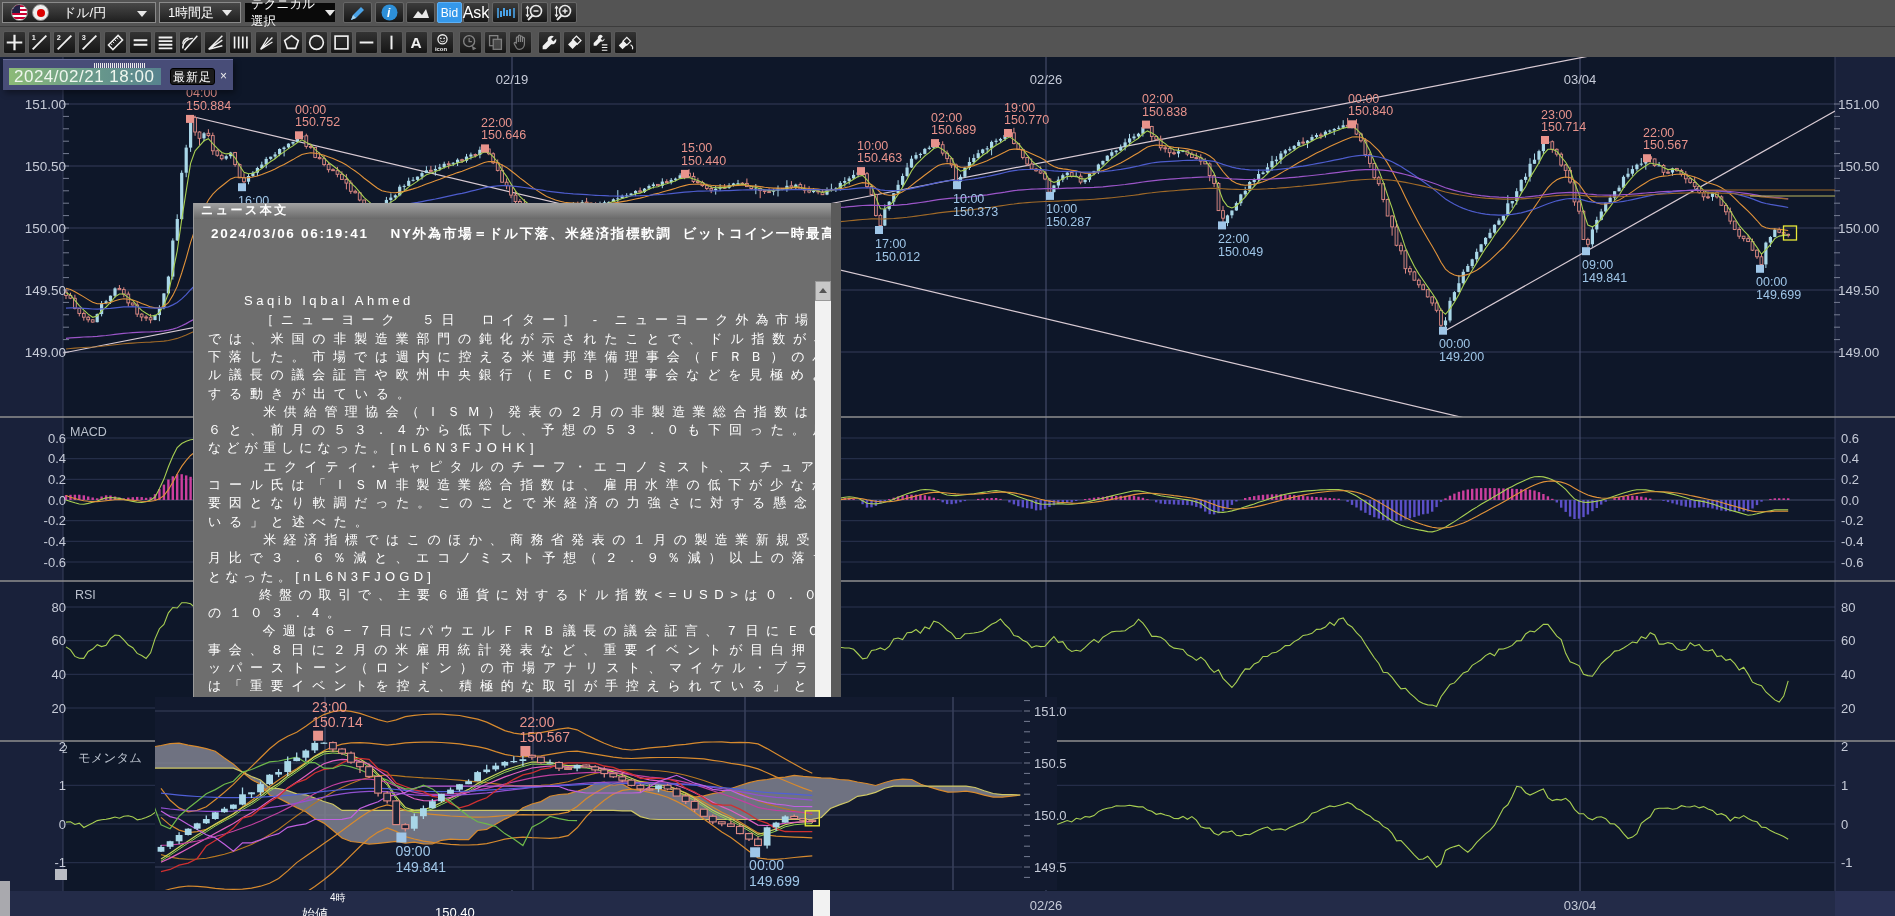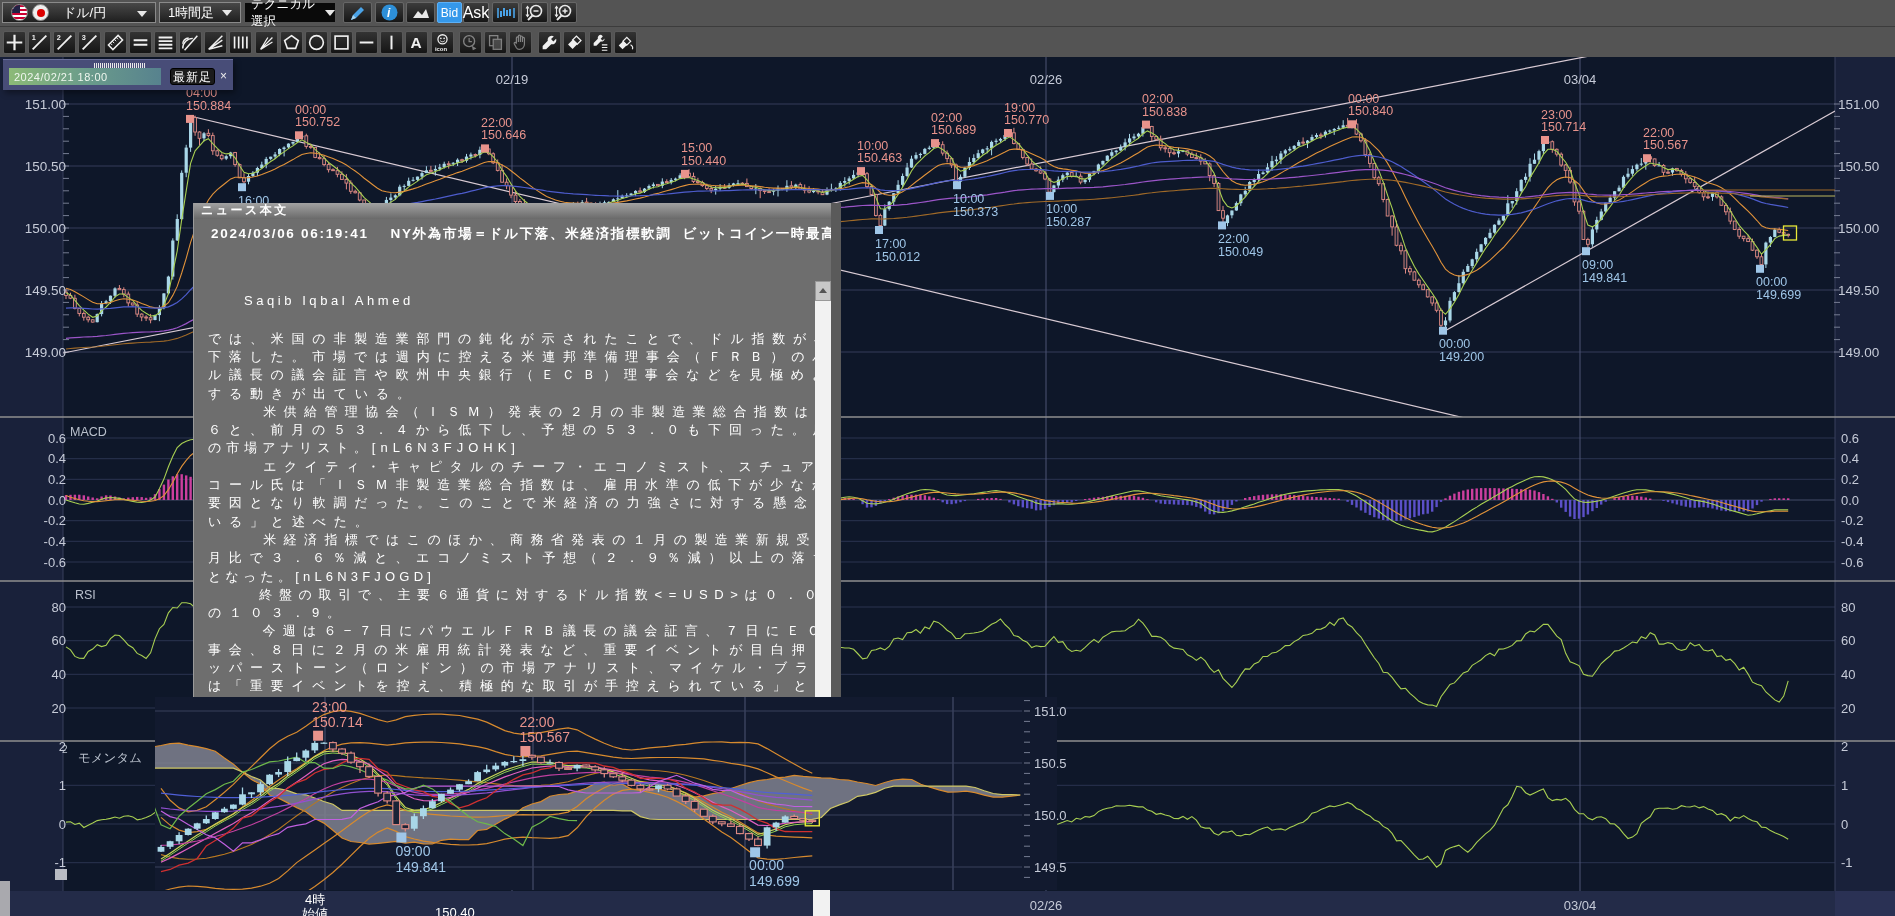--- a/index.html
+++ b/index.html
@@ -1583,46 +1583,47 @@
           <rect x="4" y="8.5" width="7" height="6" fill="#f0f0f0"></rect>
           <rect x="10.5" y="8.5" width="6" height="6" fill="none" stroke="#f0f0f0" stroke-width="1.3"></rect>
         </g>
         <path d="M17 14c2 1 3 3 2 5" stroke="#f0f0f0" stroke-width="1.3" fill="none"></path>
       </svg>
     </div>
 </div>
 <div id="datewidget">
  <div style="position:absolute;left:91px;top:3px;width:52px;height:5px;background:repeating-linear-gradient(90deg,#e8e8e8 0 1px,transparent 1px 2px)"></div>
  <div style="position:absolute;left:6px;top:8px;width:152px;height:17px;background:linear-gradient(90deg,#8cba77,#6b9c8b,#57828e);display:flex;align-items:center">
-  <span style="color:#eef6ee;font-size:11px;margin-left:5px;letter-spacing:0.5px">2024/02/21 18:00</span>
+  <span style="color:#eef6ee;font-size:17px;margin-left:5px;letter-spacing:0.5px">2024/02/21 18:00</span>
     </div>
  <div style="position:absolute;left:167px;top:8px;width:45px;height:17px;background:#1b1b1b;border:1px solid #000;border-radius:3px;color:#fff;font-size:12px;text-align:center;line-height:16px;letter-spacing:1px">最新足</div>
  <div style="position:absolute;left:217px;top:9px;color:#eee;font-size:12px">×</div>
 </div>
 <div id="newswin">
  <div id="newstitle">ニュース本文</div>
  <div style="position:absolute;right:-8px;top:2px;color:#fff;font-size:12px;font-weight:bold">×</div>
  <div style="position:absolute;left:17px;top:22px;color:#fff;font-size:13.5px;font-weight:bold;white-space:pre;letter-spacing:1.7px">2024/03/06 06:19:41&nbsp;&nbsp;&nbsp;&nbsp;NY外為市場＝ドル下落、米経済指標軟調  ビットコイン一時最高値</div>
  <div class="nl" style="top:90px;letter-spacing:3.57px">     Saqib Iqbal Ahmed</div>
+    <div class="nl" style="top:108.3px;letter-spacing:6.95px">     ［ニューヨーク　５日　ロイター］ - ニューヨーク外為市場</div>
     <div class="nl" style="top:126.6px;letter-spacing:7.75px">では、米国の非製造業部門の鈍化が示されたことで、ドル指数が小幅に</div>
     <div class="nl" style="top:144.9px;letter-spacing:7.75px">下落した。市場では週内に控える米連邦準備理事会（ＦＲＢ）のパウエ</div>
     <div class="nl" style="top:163.20000000000002px;letter-spacing:7.75px">ル議長の議会証言や欧州中央銀行（ＥＣＢ）理事会などを見極めようと</div>
     <div class="nl" style="top:181.50000000000003px;letter-spacing:7.75px">する動きが出ている。</div>
     <div class="nl" style="top:199.80000000000004px;letter-spacing:7.42px">     米供給管理協会（ＩＳＭ）発表の２月の非製造業総合指数は５２．</div>
     <div class="nl" style="top:218.10000000000005px;letter-spacing:7.75px">６と、前月の５３．４から低下し、予想の５３．０も下回った。雇用減</div>
-    <div class="nl" style="top:236.40000000000006px;letter-spacing:5.00px">の市場アナリスト。[nL6N3FJOHK]</div>
+    <div class="nl" style="top:236.40000000000006px;letter-spacing:5.00px">などが重しになった。[nL6N3FJOHK]</div>
     <div class="nl" style="top:254.70000000000007px;letter-spacing:7.42px">     エクイティ・キャピタルのチーフ・エコノミスト、スチュアート・</div>
     <div class="nl" style="top:273.00000000000006px;letter-spacing:7.75px">コール氏は「ＩＳＭ非製造業総合指数は、雇用水準の低下が少なからぬ</div>
     <div class="nl" style="top:291.30000000000007px;letter-spacing:7.75px">要因となり軟調だった。このことで米経済の力強さに対する懸念が出て</div>
     <div class="nl" style="top:309.6000000000001px;letter-spacing:7.75px">いる」と述べた。</div>
     <div class="nl" style="top:327.9000000000001px;letter-spacing:7.42px">     米経済指標ではこのほか、商務省発表の１月の製造業新規受注が前</div>
     <div class="nl" style="top:346.2000000000001px;letter-spacing:7.75px">月比で３．６％減と、エコノミスト予想（２．９％減）以上の落ち込み</div>
     <div class="nl" style="top:364.5000000000001px;letter-spacing:4.19px">となった。[nL6N3FJOGD]</div>
     <div class="nl" style="top:382.8000000000001px;letter-spacing:6.65px">     終盤の取引で、主要６通貨に対するドル指数&lt;=USD&gt;は０．０４％安</div>
-    <div class="nl" style="top:401.10000000000014px;letter-spacing:7.75px">の１０３．9。</div>
+    <div class="nl" style="top:401.10000000000014px;letter-spacing:7.75px">の１０３．4。</div>
     <div class="nl" style="top:419.40000000000015px;letter-spacing:7.27px">     今週は６−７日にパウエルＦＲＢ議長の議会証言、７日にＥＣＢ理</div>
     <div class="nl" style="top:437.70000000000016px;letter-spacing:7.75px">事会、８日に２月の米雇用統計発表など、重要イベントが目白押し。ベ</div>
     <div class="nl" style="top:456.00000000000017px;letter-spacing:7.75px">ッパーストーン（ロンドン）の市場アナリスト、マイケル・ブラウン氏</div>
     <div class="nl" style="top:474.3000000000002px;letter-spacing:7.75px">は「重要イベントを控え、積極的な取引が手控えられている」としてい</div>
     <div class="nl" style="top:492.6000000000002px;letter-spacing:7.75px">る。</div>
  <div style="position:absolute;right:0px;top:78px;width:16px;height:700px;background:#f2f2f2">
   <div style="position:absolute;left:0;top:0;width:16px;height:20px;background:#c8c8c8;border:1px solid #999">
    <div style="width:0;height:0;border-left:4px solid transparent;border-right:4px solid transparent;border-bottom:5px solid #555;margin:6px auto"></div>
       </div>
  </div>
@@ -1830,16 +1831,16 @@
     <text x="364.4" y="30.0" fill="#e8938c" font-size="14">22:00</text>
     <text x="364.4" y="45.0" fill="#e8938c" font-size="14">150.567</text>
     <rect x="241.4" y="135.5" width="10" height="10" fill="#9fc6e8"></rect>
     <text x="240.4" y="158.5" fill="#9fc6e8" font-size="14">09:00</text>
     <text x="240.4" y="174.5" fill="#9fc6e8" font-size="14">149.841</text>
     <rect x="595.1" y="150.3" width="10" height="10" fill="#9fc6e8"></rect>
     <text x="594.1" y="173.3" fill="#9fc6e8" font-size="14">00:00</text>
     <text x="594.1" y="189.3" fill="#9fc6e8" font-size="14">149.699</text>
   </svg>
 <div id="tooltipstrip">
- <div style="position:absolute;left:112px;top:1px;color:#fff;font-size:13px">4時</div>
+ <div style="position:absolute;left:137px;top:1px;color:#fff;font-size:10px">4時</div>
  <div style="position:absolute;left:109px;top:15px;color:#fff;font-size:13px">始値</div>
  <div style="position:absolute;left:242px;top:15px;color:#fff;font-size:13px">150.40</div>
  <div style="position:absolute;left:620px;top:0;width:17px;height:26px;background:#f2f2f2"></div>
 </div>
 </body></html>

